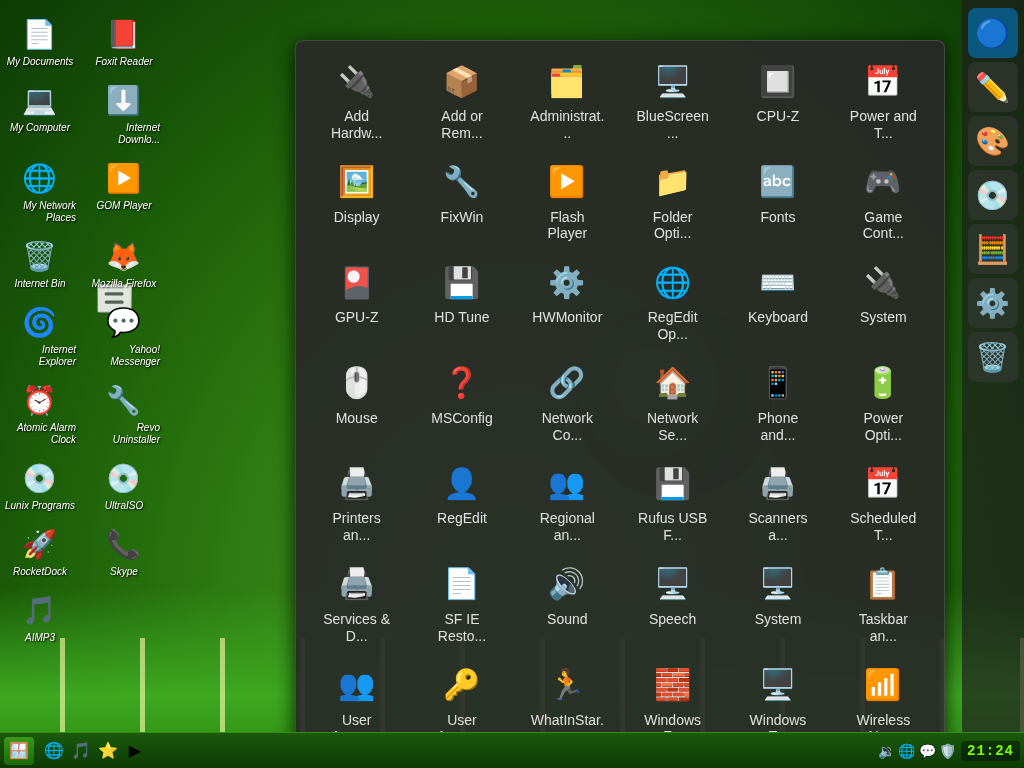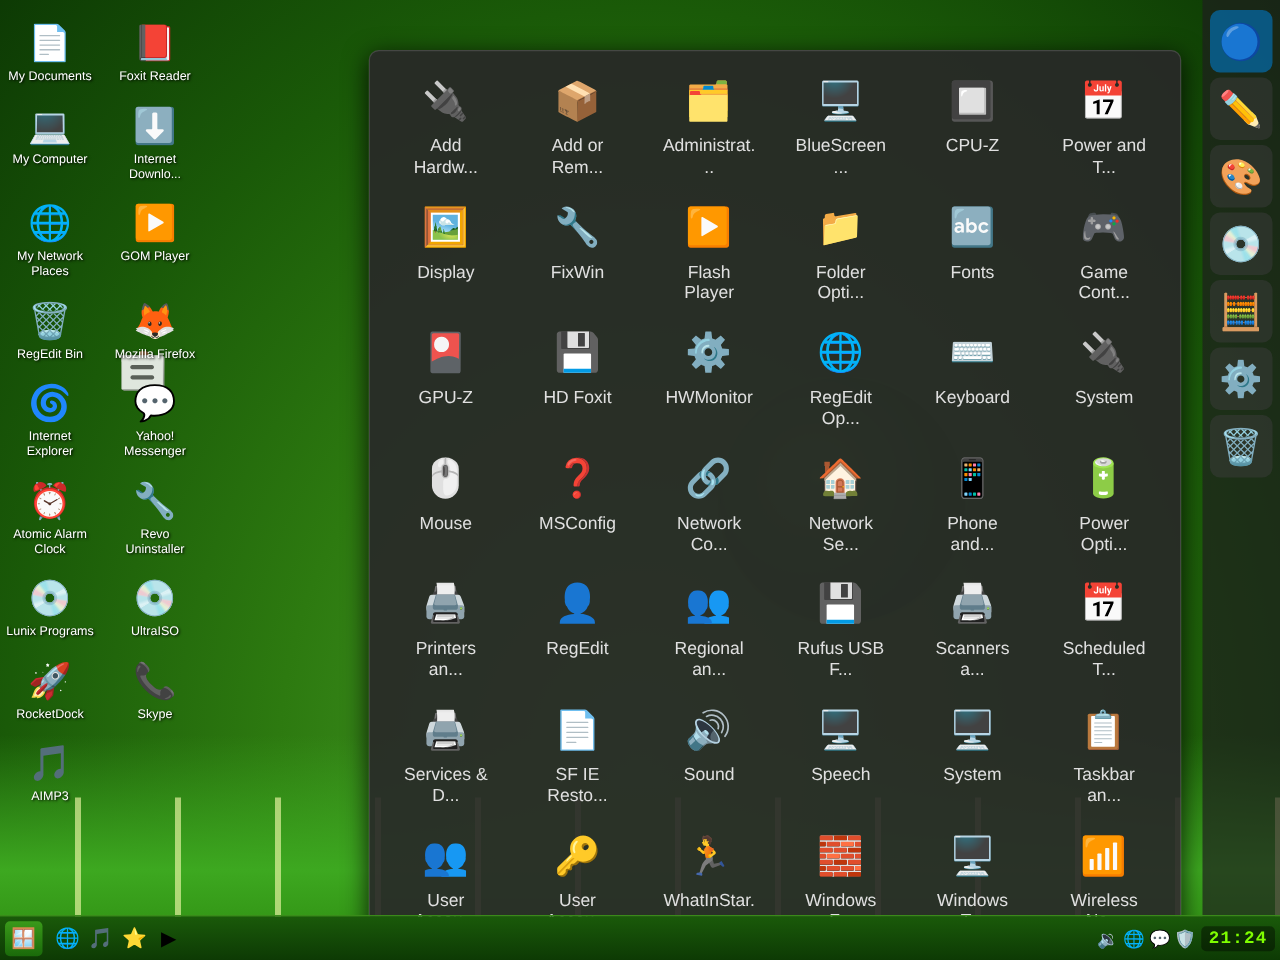--- a/index.html
+++ b/index.html
@@ -61,25 +61,26 @@
       display: flex;
       align-items: center;
       justify-content: center;
       font-size: 28px;
       margin-bottom: 2px;
     }
 
     .desktop-icon .icon-label {
       font-size: 10px;
       color: white;
-      text-align: center;
+      text-align: right;
       text-shadow: 1px 1px 2px black;
       line-height: 1.2;
       word-break: break-word;
       max-width: 76px;
+      font-style: italic;
     }
 
     
     .desktop-icons-grid {
       position: absolute;
       top: 10px;
       left: 0px;
       display: grid;
       grid-template-columns: 80px 80px;
       gap: 4px;
@@ -291,21 +292,21 @@
       <div class="desktop-icon" style="grid-area: 3 / 1;">
     <div class="icon-img">🌐</div>
     <div class="icon-label">My Network Places</div>
   </div>
       <div class="desktop-icon" style="grid-area: 3 / 2;">
     <div class="icon-img">▶️</div>
     <div class="icon-label">GOM Player</div>
   </div>
       <div class="desktop-icon" style="grid-area: 4 / 1;">
     <div class="icon-img">🗑️</div>
-    <div class="icon-label">RegEdit Bin</div>
+    <div class="icon-label">Internet Bin</div>
   </div>
       <div class="desktop-icon" style="grid-area: 4 / 2;">
     <div class="icon-img">🦊</div>
     <div class="icon-label">Mozilla Firefox</div>
   </div>
       <div class="desktop-icon" style="grid-area: 5 / 1;">
     <div class="icon-img">🌀</div>
     <div class="icon-label">Internet Explorer</div>
   </div>
       <div class="desktop-icon" style="grid-area: 5 / 2;">
@@ -391,21 +392,21 @@
         <div class="cp-item">
     <div class="cp-icon">🎮</div>
     <div class="cp-label">Game Cont...</div>
   </div>
         <div class="cp-item">
     <div class="cp-icon">🎴</div>
     <div class="cp-label">GPU-Z</div>
   </div>
         <div class="cp-item">
     <div class="cp-icon">💾</div>
-    <div class="cp-label">HD Foxit</div>
+    <div class="cp-label">HD Tune</div>
   </div>
         <div class="cp-item">
     <div class="cp-icon">⚙️</div>
     <div class="cp-label">HWMonitor</div>
   </div>
         <div class="cp-item">
     <div class="cp-icon">🌐</div>
     <div class="cp-label">RegEdit Op...</div>
   </div>
         <div class="cp-item">

